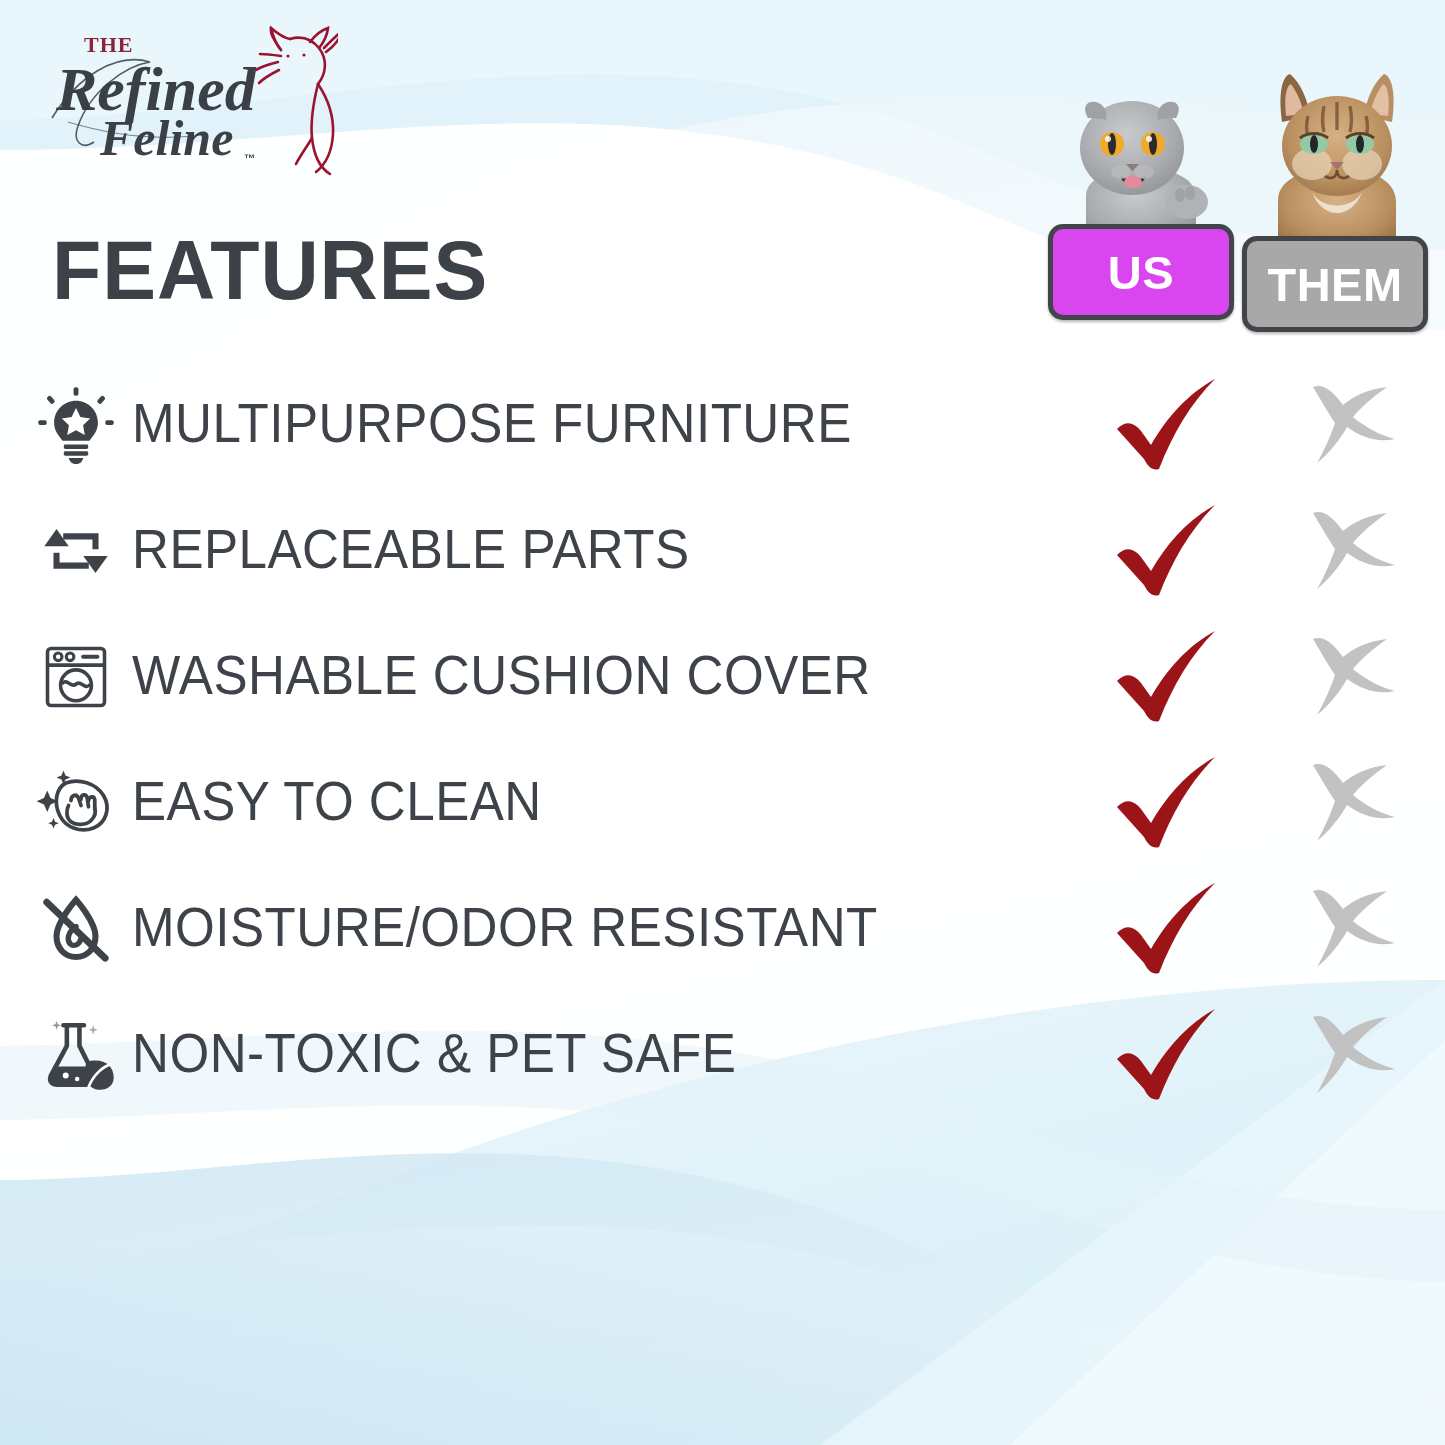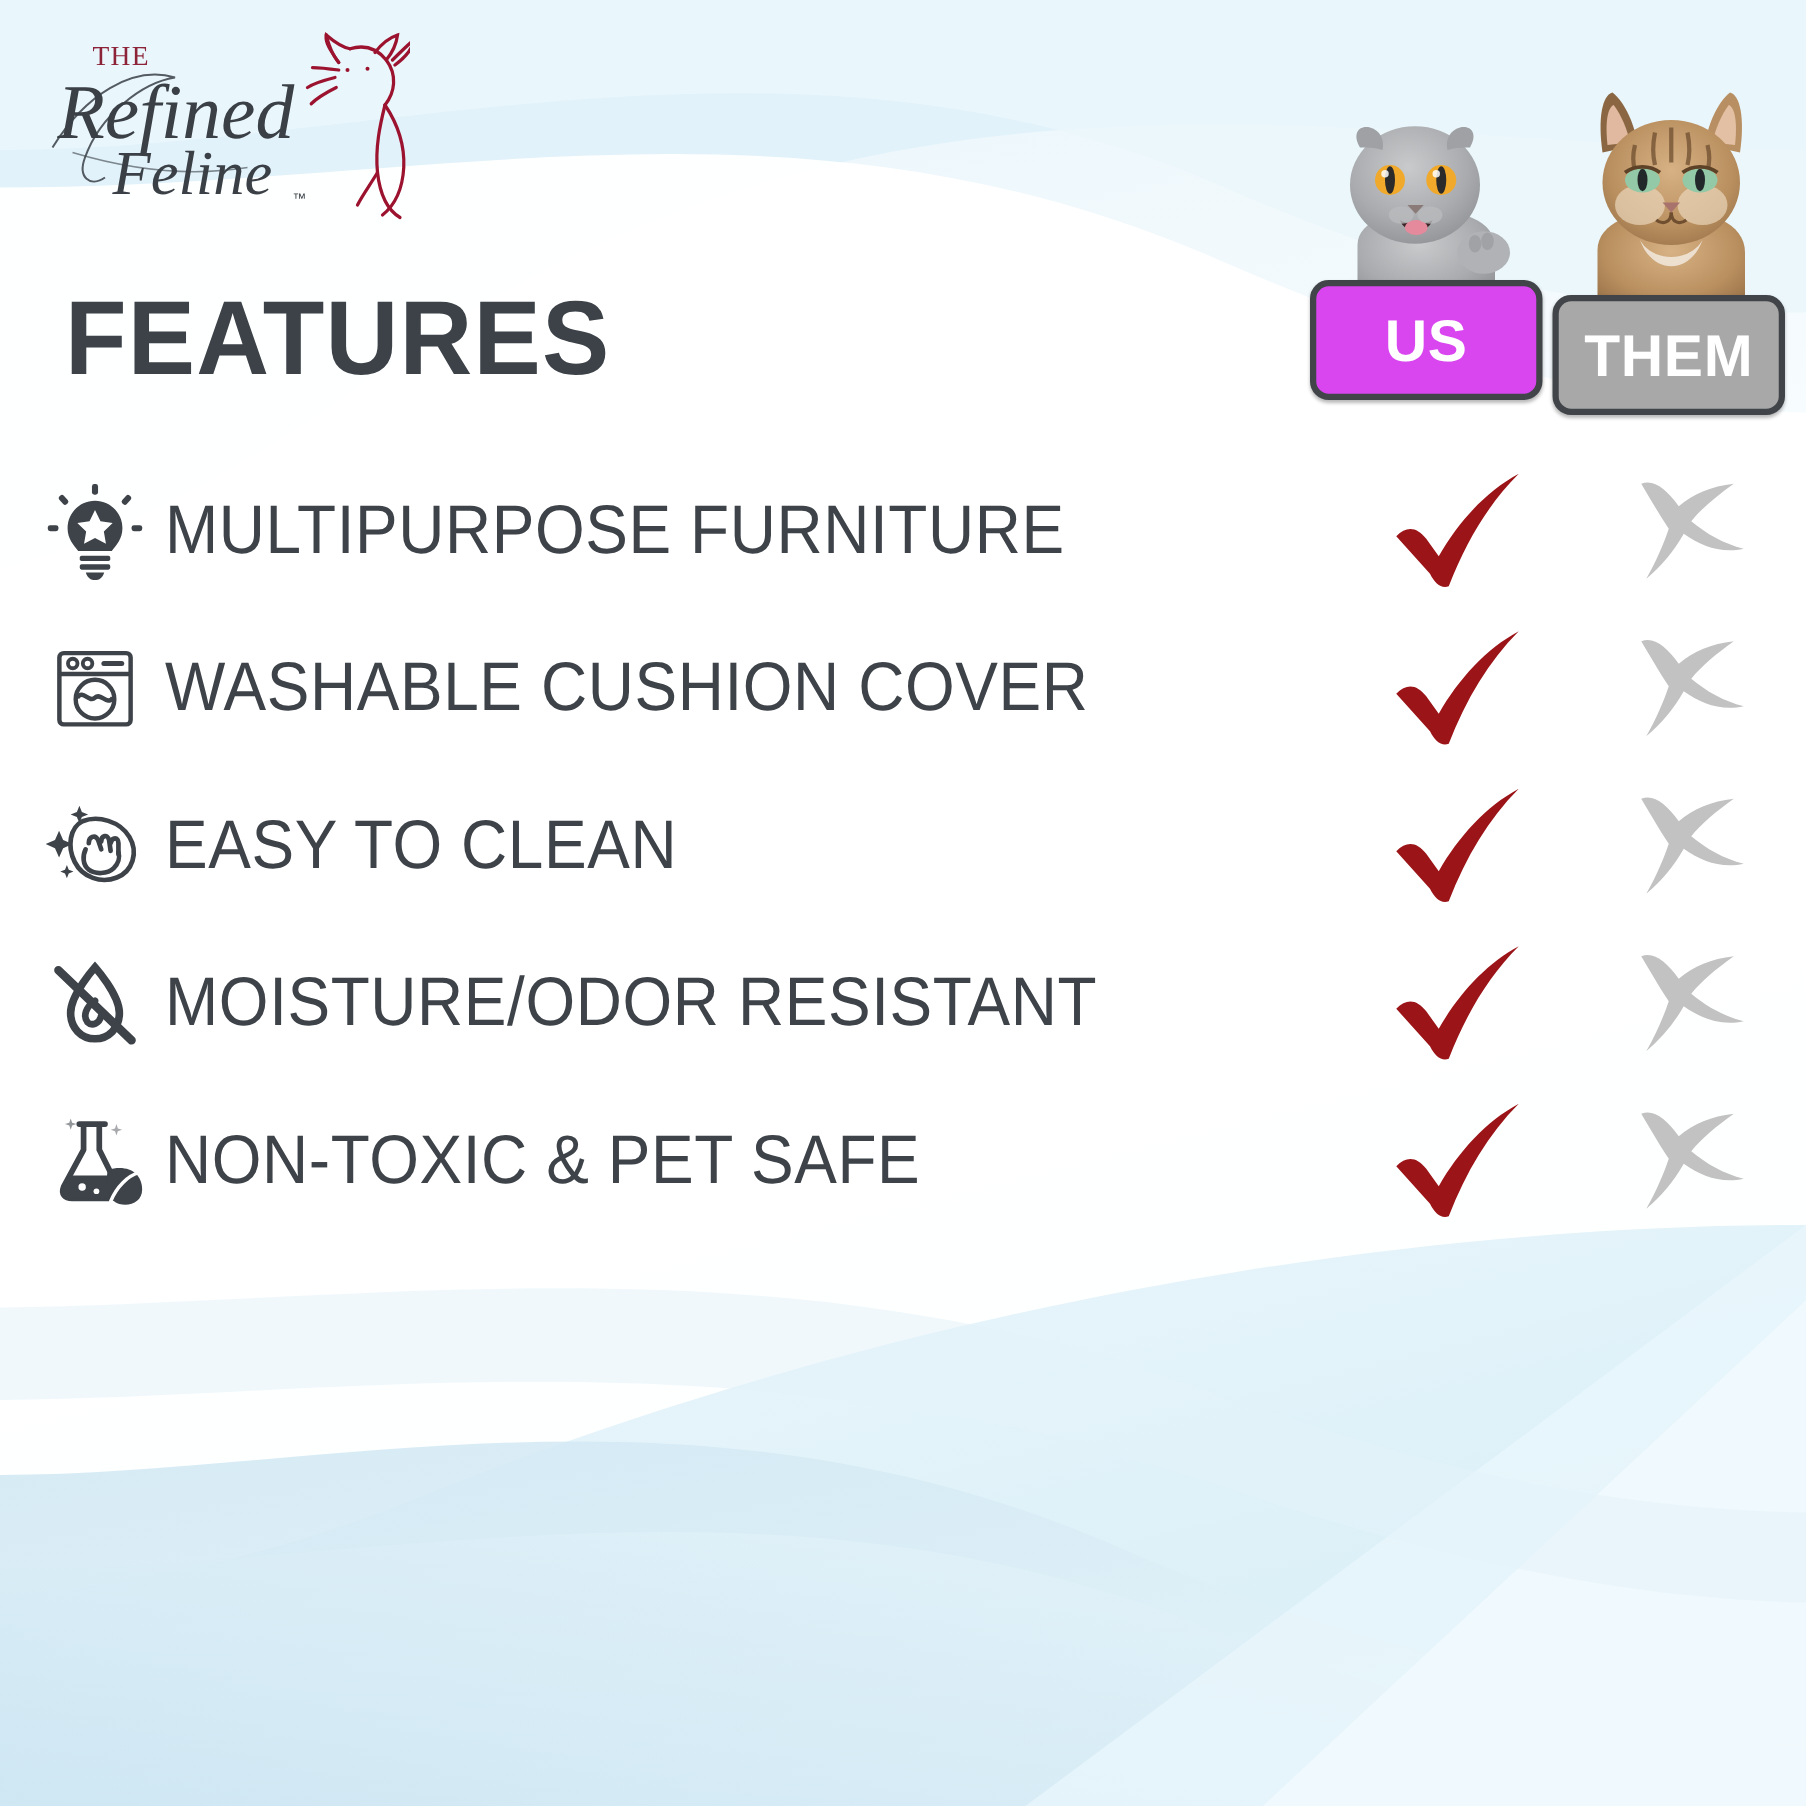--- a/index.html
+++ b/index.html
@@ -8,21 +8,21 @@
     font-family:"Liberation Sans", sans-serif;
     background:#ffffff;
     overflow:hidden;
   }
   #stage{position:relative;width:1445px;height:1445px;overflow:hidden;background:#f4fafd;}
 
   
   .bg-layer{position:absolute;inset:0;width:100%;height:100%;}
 
   
-  .logo-wrap{position:absolute;left:28px;top:22px;width:300px;height:160px;}
+  .logo-wrap{position:absolute;left:38px;top:22px;width:300px;height:160px;font-weight:bold;}
   .logo-svg{width:100%;height:100%;}
 
   
   .features-title{
     position:absolute;left:52px;top:228px;
     font-size:84px;font-weight:bold;
     letter-spacing:1px;
     color:#3c4248;
     line-height:1;
     font-family:"Liberation Sans", sans-serif;
@@ -271,20 +271,43 @@
           <path d="M6,52 C14,44 22,44 30,54 L40,68 C56,40 78,16 104,2 C80,26 62,56 48,92 C42,94 37,90 33,82 Z" fill="#9b1418"></path>
         </svg>
       </div>
       <div class="mark-x">
         <svg width="96" height="92" viewBox="0 0 96 92">
           <path d="M10,8 C20,4 30,12 40,26 C52,16 66,10 84,8 C70,18 58,28 50,38 C62,48 76,56 92,60 C74,64 58,58 44,48 C36,62 26,74 14,84 C22,70 28,56 32,44 C24,32 16,18 10,8 Z" fill="#c2c2c2"></path>
         </svg>
       </div>
     </div>
 
+    <div class="row">
+      <div class="row-icon">
+        <svg width="78" height="78" viewBox="0 0 64 64">
+          <g fill="none" stroke="#3d4349" stroke-width="5" stroke-linecap="square">
+            <path d="M16,36 L16,44 L40,44"></path>
+            <path d="M48,28 L48,20 L24,20"></path>
+          </g>
+          <path d="M16,14 L26,28 L6,28 Z" fill="#3d4349"></path>
+          <path d="M48,50 L38,36 L58,36 Z" fill="#3d4349"></path>
+        </svg>
+      </div>
+      <div class="row-label">REPLACEABLE PARTS</div>
+      <div class="mark-check">
+        <svg width="112" height="96" viewBox="0 0 112 96">
+          <path d="M6,52 C14,44 22,44 30,54 L40,68 C56,40 78,16 104,2 C80,26 62,56 48,92 C42,94 37,90 33,82 Z" fill="#9b1418"></path>
+        </svg>
+      </div>
+      <div class="mark-x">
+        <svg width="96" height="92" viewBox="0 0 96 92">
+          <path d="M10,8 C20,4 30,12 40,26 C52,16 66,10 84,8 C70,18 58,28 50,38 C62,48 76,56 92,60 C74,64 58,58 44,48 C36,62 26,74 14,84 C22,70 28,56 32,44 C24,32 16,18 10,8 Z" fill="#c2c2c2"></path>
+        </svg>
+      </div>
+    </div>
 
     <div class="row">
       <div class="row-icon">
         <svg width="76" height="76" viewBox="0 0 64 64">
           <rect x="8" y="8" width="48" height="48" rx="3" fill="none" stroke="#3d4349" stroke-width="3"></rect>
           <line x1="8" y1="22" x2="56" y2="22" stroke="#3d4349" stroke-width="3"></line>
           <circle cx="17" cy="15" r="3.2" fill="none" stroke="#3d4349" stroke-width="2.6"></circle>
           <circle cx="27" cy="15" r="3.2" fill="none" stroke="#3d4349" stroke-width="2.6"></circle>
           <line x1="38" y1="15" x2="50" y2="15" stroke="#3d4349" stroke-width="3.4" stroke-linecap="round"></line>
           <circle cx="32" cy="39" r="13" fill="none" stroke="#3d4349" stroke-width="3"></circle>

